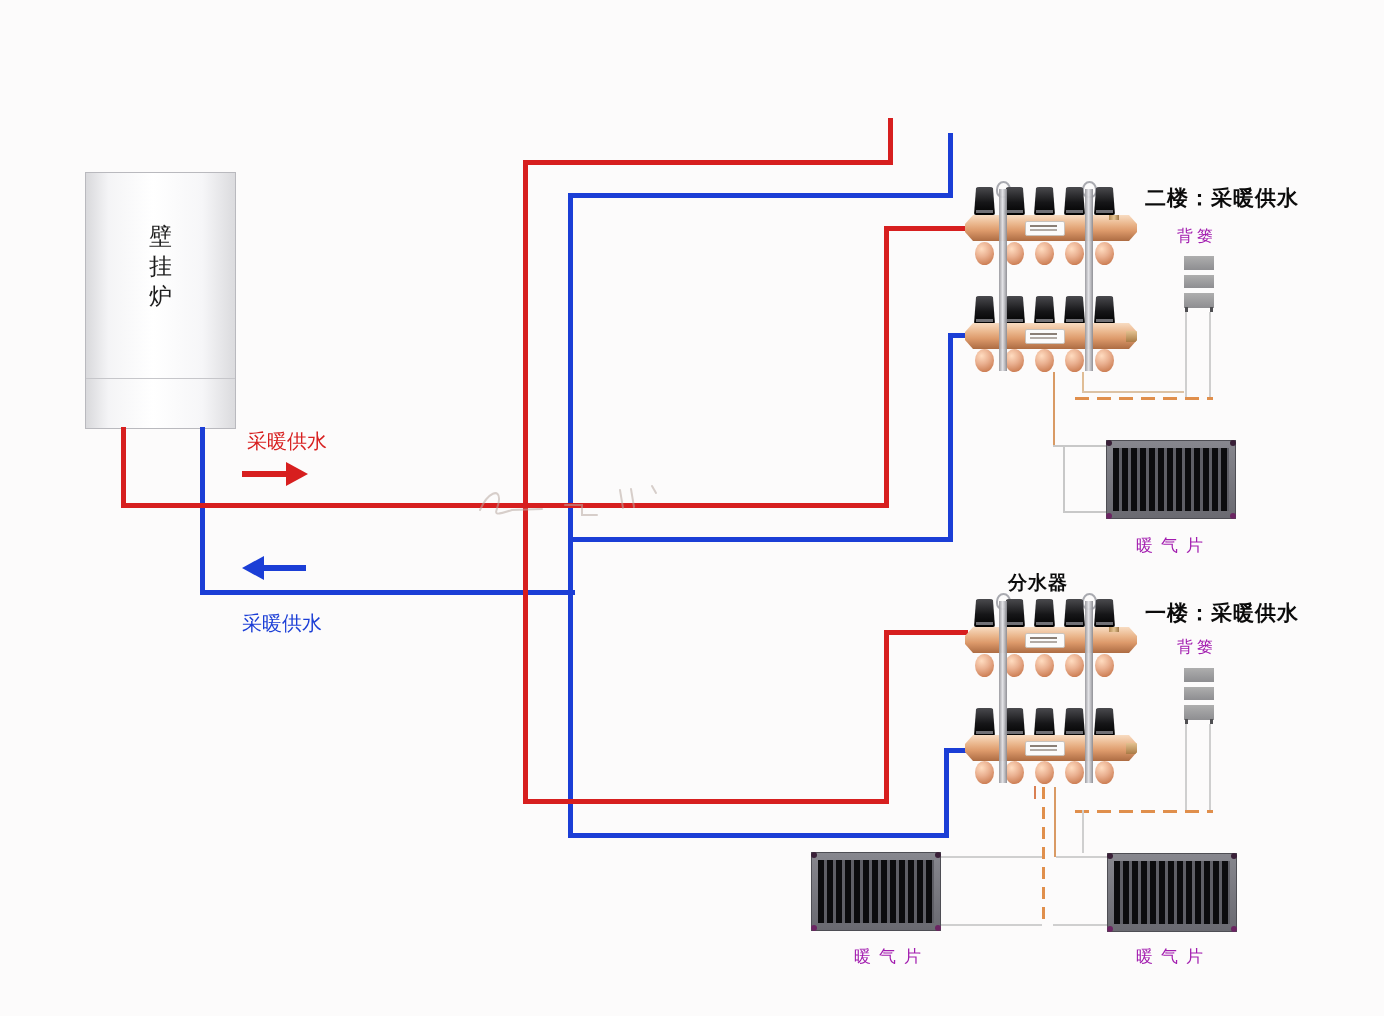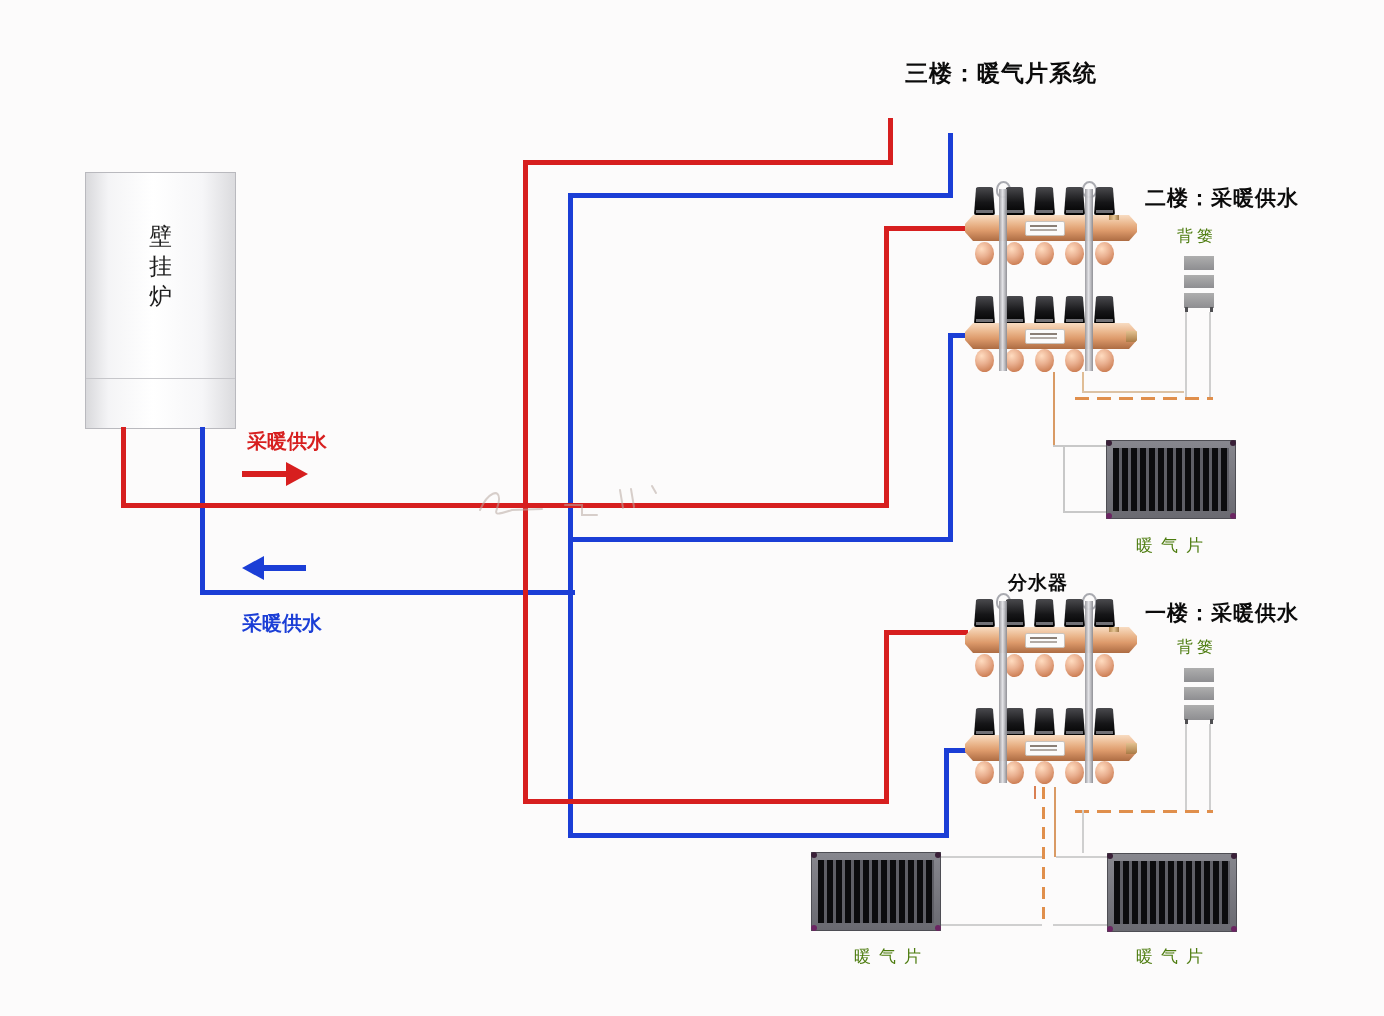--- a/index.html
+++ b/index.html
@@ -5,22 +5,22 @@
   html,body{margin:0;padding:0;background:#ffffff;}
   #canvas{position:relative;width:1384px;height:1016px;background:#fcfbfb;overflow:hidden;
           font-family:"DejaVu Sans","Liberation Sans",sans-serif;}
   .abs{position:absolute;}
   
   .pipe{position:absolute;}
   .pipe.red{background:#d71f1f;z-index:6;}
   .pipe.blue{background:#1b3ed6;z-index:5;}
   
   .floor-label{position:absolute;font-weight:700;color:#0b0b0b;letter-spacing:1px;z-index:10;white-space:nowrap;}
-  .hand-label{position:absolute;color:#4d7c0f;z-index:10;white-space:nowrap;}
-  .flow-label{position:absolute;font-weight:700;font-size:20px;z-index:10;white-space:nowrap;}
+  .hand-label{position:absolute;color:#a21caf;z-index:10;white-space:nowrap;}
+  .flow-label{position:absolute;font-weight:400;font-size:20px;z-index:10;white-space:nowrap;}
   
   #boiler{position:absolute;left:85px;top:172px;width:149px;height:255px;border:1px solid #b9b9be;
           background:linear-gradient(90deg,#d9d9dc 0%,#f4f4f6 15%,#ffffff 45%,#f6f6f8 78%,#dbdbde 100%);z-index:4;}
   #boiler .divider{position:absolute;left:0;right:0;top:205px;height:1px;background:#c6c6ca;}
   #boiler .blabel{position:absolute;left:0;right:0;top:48px;text-align:center;
           font-family:"DejaVu Serif","Liberation Serif",serif;font-size:23px;color:#1c1c1c;line-height:30px;}
   
   .manifold{position:absolute;width:180px;height:192px;z-index:7;}
   .m-strap{position:absolute;top:4px;width:8px;height:182px;z-index:3;opacity:.95;
            background:linear-gradient(90deg,#98989d,#e2e2e6 45%,#8b8b91);}
@@ -107,21 +107,20 @@
     <polygon points="48,2 48,26 70,14" fill="#d71f1f"></polygon>
   </svg>
   <svg class="abs" style="left:238px;top:554px;z-index:9" width="76" height="28">
     <rect x="24" y="11" width="44" height="6" fill="#1b3ed6"></rect>
     <polygon points="26,2 26,26 4,14" fill="#1b3ed6"></polygon>
   </svg>
 
   <div class="flow-label" style="left:247px;top:428px;color:#d71f1f">采暖供水</div>
   <div class="flow-label" style="left:242px;top:610px;color:#1b3ed6">采暖供水</div>
 
-  <div class="floor-label" style="left:905px;top:58px;font-size:23px">三楼：暖气片系统</div>
   <div class="floor-label" style="left:1145px;top:184px;font-size:21px">二楼：采暖供水</div>
   <div class="floor-label" style="left:1145px;top:599px;font-size:21px">一楼：采暖供水</div>
   <div class="floor-label" style="left:1008px;top:570px;font-size:19px">分水器</div>
 
   <div class="manifold" style="left:965px;top:185px">
     <div class="m-loop" style="left:31px"></div>
     <div class="m-loop" style="left:117px"></div>
     <div class="m-strap" style="left:34px"></div>
     <div class="m-strap" style="left:120px"></div>
     <div class="m-row m-valves" style="top:2px">

